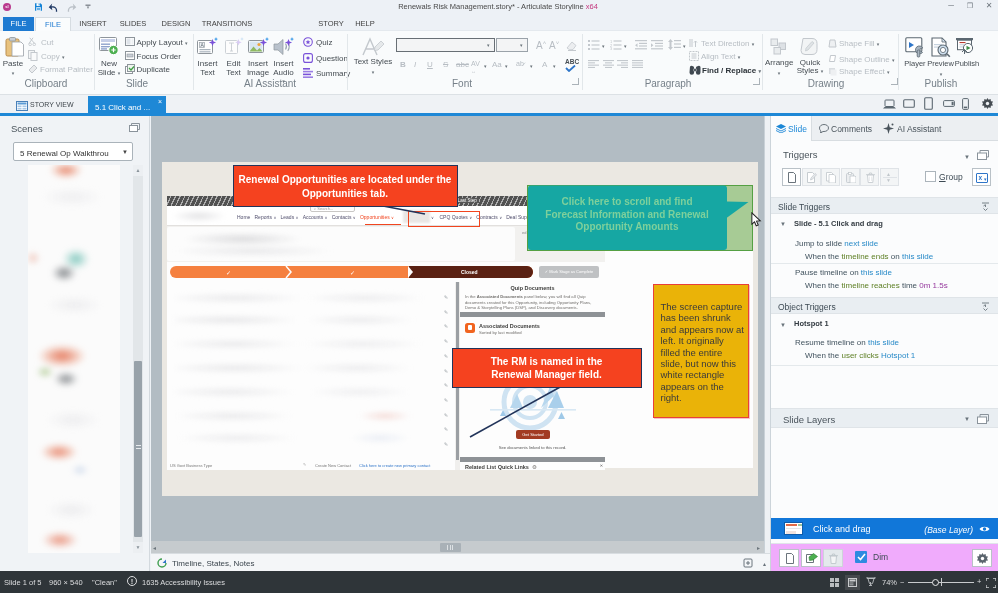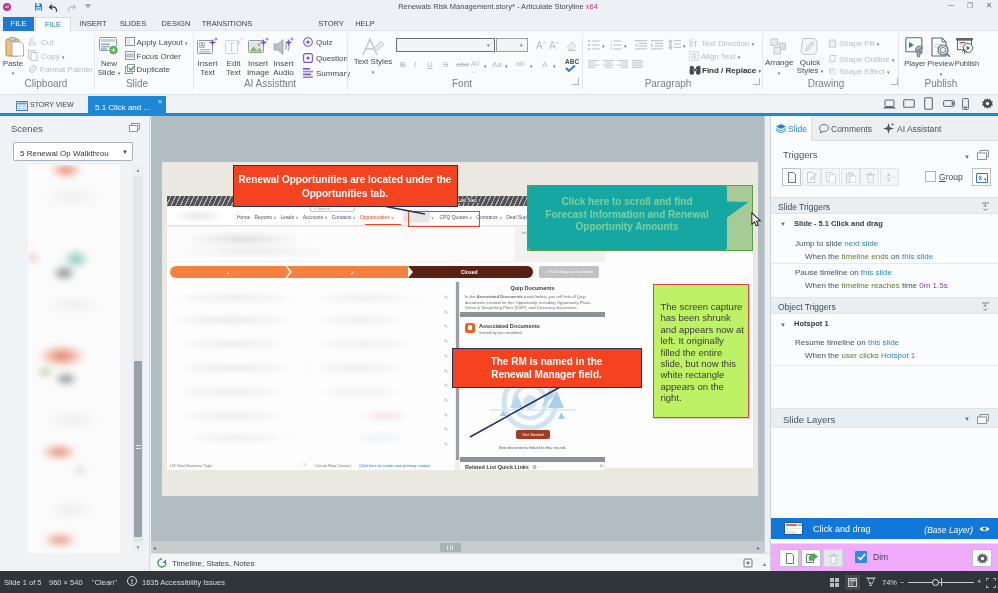--- a/index.html
+++ b/index.html
@@ -587,21 +587,21 @@
   <svg class="abs" style="left:365px;top:23px;" width="226" height="66" viewBox="0 0 226 66">
           <path d="M4 .5 H197 a3 3 0 0 1 3 3 V62 a3 3 0 0 1-3 3 H4 a3 3 0 0 1-3-3 V3.5 a3 3 0 0 1 3-3z" fill="#16a7a3"></path>
           <path d="M199.5 16.5 L221.5 17 199.5 33z" fill="#16a7a3"></path>
         </svg>
   <div class="abs" style="left:365px;top:34px;width:200px;color:#7ed09b;font-weight:bold;font-size:10px;line-height:12.5px;text-align:center;">Click here to scroll and find<br>Forecast Information and Renewal<br>Opportunity Amounts</div>
 
   <div class="abs" style="left:70.5px;top:3px;width:225px;height:41.5px;background:#f5421f;border:1.5px solid #22345a;color:#fff;font-weight:bold;font-size:10px;line-height:13.5px;text-align:center;padding-top:7px;white-space:nowrap;">Renewal Opportunities are located under the<br>Opportunities tab.</div>
 
   <div class="abs" style="left:289.5px;top:185.5px;width:190px;height:40px;background:#f5421f;border:1.5px solid #22345a;color:#fff;font-weight:bold;font-size:10px;line-height:13px;text-align:center;padding-top:6px;">The RM is named in the<br>Renewal Manager field.</div>
 
-  <div class="abs" style="left:490.5px;top:122px;width:96px;height:134px;background:#bef264;border:1.5px solid #e8403a;box-shadow:1px 1px 0 rgba(230,90,90,.35);">
+  <div class="abs" style="left:490.5px;top:122px;width:96px;height:134px;background:#eab308;border:1.5px solid #e8403a;box-shadow:1px 1px 0 rgba(230,90,90,.35);">
     <div style="position:absolute;left:7px;top:16px;width:90px;font-size:9.5px;line-height:11.4px;color:#3b3b3b;white-space:nowrap;">The screen capture<br>has been shrunk<br>and appears now at<br>left. It originally<br>filled the entire<br>slide, but now this<br>white rectangle<br>appears on the<br>right.</div>
   </div>
 
   <svg class="abs" style="left:589px;top:50px;" width="11" height="16" viewBox="0 0 13 19">
           <path d="M1 1 L1 14.5 4.2 11.8 6.2 16.5 8.6 15.4 6.6 10.8 11 10.5 Z" fill="#fff" stroke="#222" stroke-width="1.2"></path>
         </svg>
 </div>
 </div>
 <div class="abs" id="rpanel">
 

